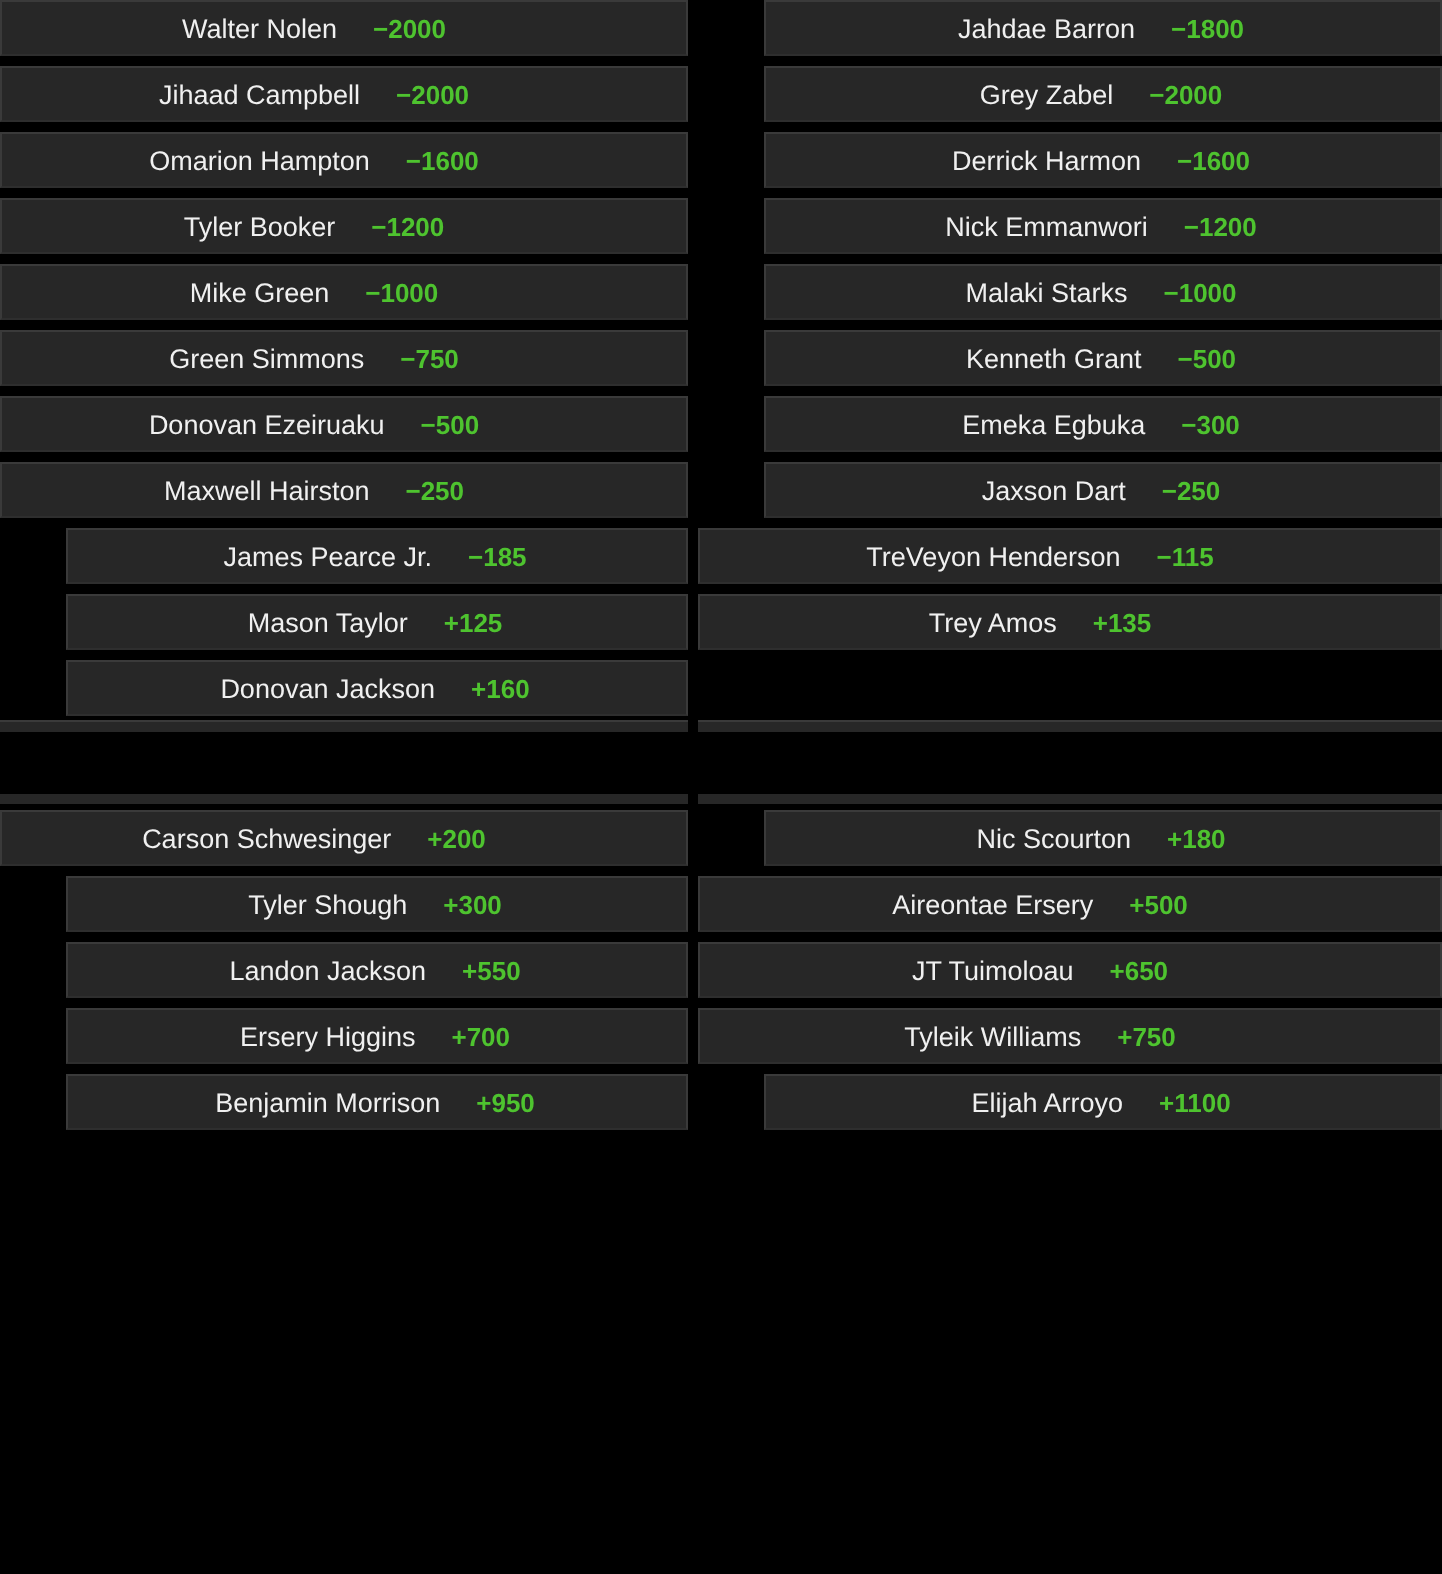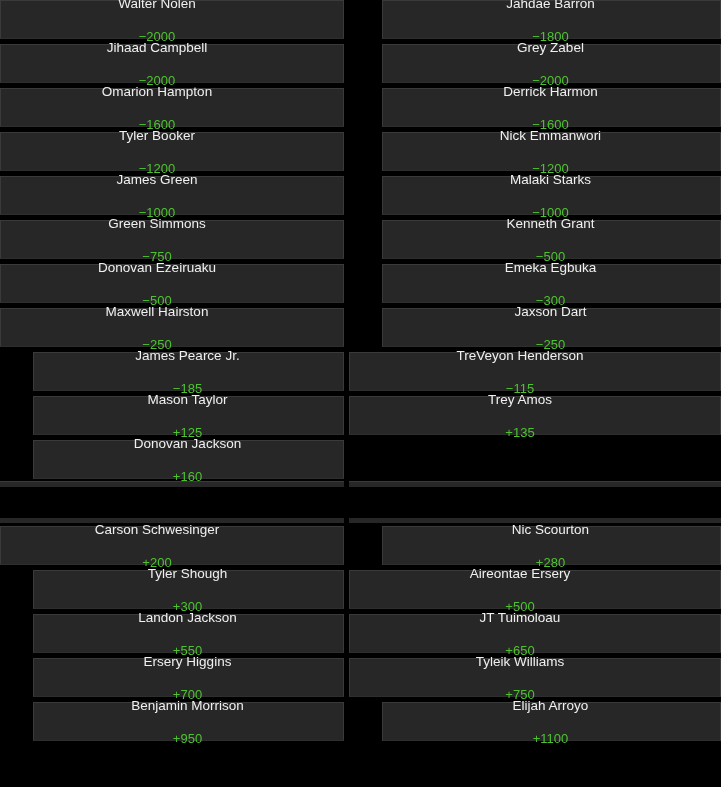--- a/index.html
+++ b/index.html
@@ -10,43 +10,42 @@
     font-family: "Liberation Sans", sans-serif;
   }
   .board { width: 721px; }
   .section {
     display: grid;
     grid-template-columns: 344px 372px;
     column-gap: 5px;
     row-gap: 5px;
   }
   .cell {
-    height: 39px;
+    height: 28px;
     background: var(--row-bg, #272727);
     border: 1px solid #3a3a3a;
     border-bottom-color: #2e2e2e;
     display: flex;
     align-items: center;
     justify-content: center;
     gap: 18px;
     cursor: pointer;
-    flex-direction: column;
   }
   .cell.left  { padding-right: 30px; }
   .cell.right { padding-right: 2px; margin-left: 33px; }
   .pname {
     color: var(--name-color, #f0f0f0);
     font-size: 13.5px;
     font-weight: 400;
     white-space: nowrap;
   }
   .odds {
     color: var(--odds-color, #4ec32f);
     font-size: 13px;
-    font-weight: 400;
+    font-weight: 700;
     white-space: nowrap;
   }
   
   .band { margin-top: 2px; margin-bottom: 3px; }
   .band .sliver {
     display: grid;
     grid-template-columns: 344px 372px;
     column-gap: 5px;
   }
   .band .sliver-cell {
@@ -88,21 +87,21 @@
   </div>
       <div class="cell left">
     <span class="pname">Tyler Booker</span>
     <span class="odds">−1200</span>
   </div>
       <div class="cell right">
     <span class="pname">Nick Emmanwori</span>
     <span class="odds">−1200</span>
   </div>
       <div class="cell left">
-    <span class="pname">James Green</span>
+    <span class="pname">Mike Green</span>
     <span class="odds">−1000</span>
   </div>
       <div class="cell right">
     <span class="pname">Malaki Starks</span>
     <span class="odds">−1000</span>
   </div>
       <div class="cell left">
     <span class="pname">Green Simmons</span>
     <span class="odds">−750</span>
   </div>
@@ -160,21 +159,21 @@
     </div>
   </div>
 
   <div class="section" id="section-1">
       <div class="cell left">
     <span class="pname">Carson Schwesinger</span>
     <span class="odds">+200</span>
   </div>
       <div class="cell right">
     <span class="pname">Nic Scourton</span>
-    <span class="odds">+280</span>
+    <span class="odds">+180</span>
   </div>
       <div class="cell right">
     <span class="pname">Tyler Shough</span>
     <span class="odds">+300</span>
   </div>
       <div class="cell left">
     <span class="pname">Aireontae Ersery</span>
     <span class="odds">+500</span>
   </div>
       <div class="cell right">

